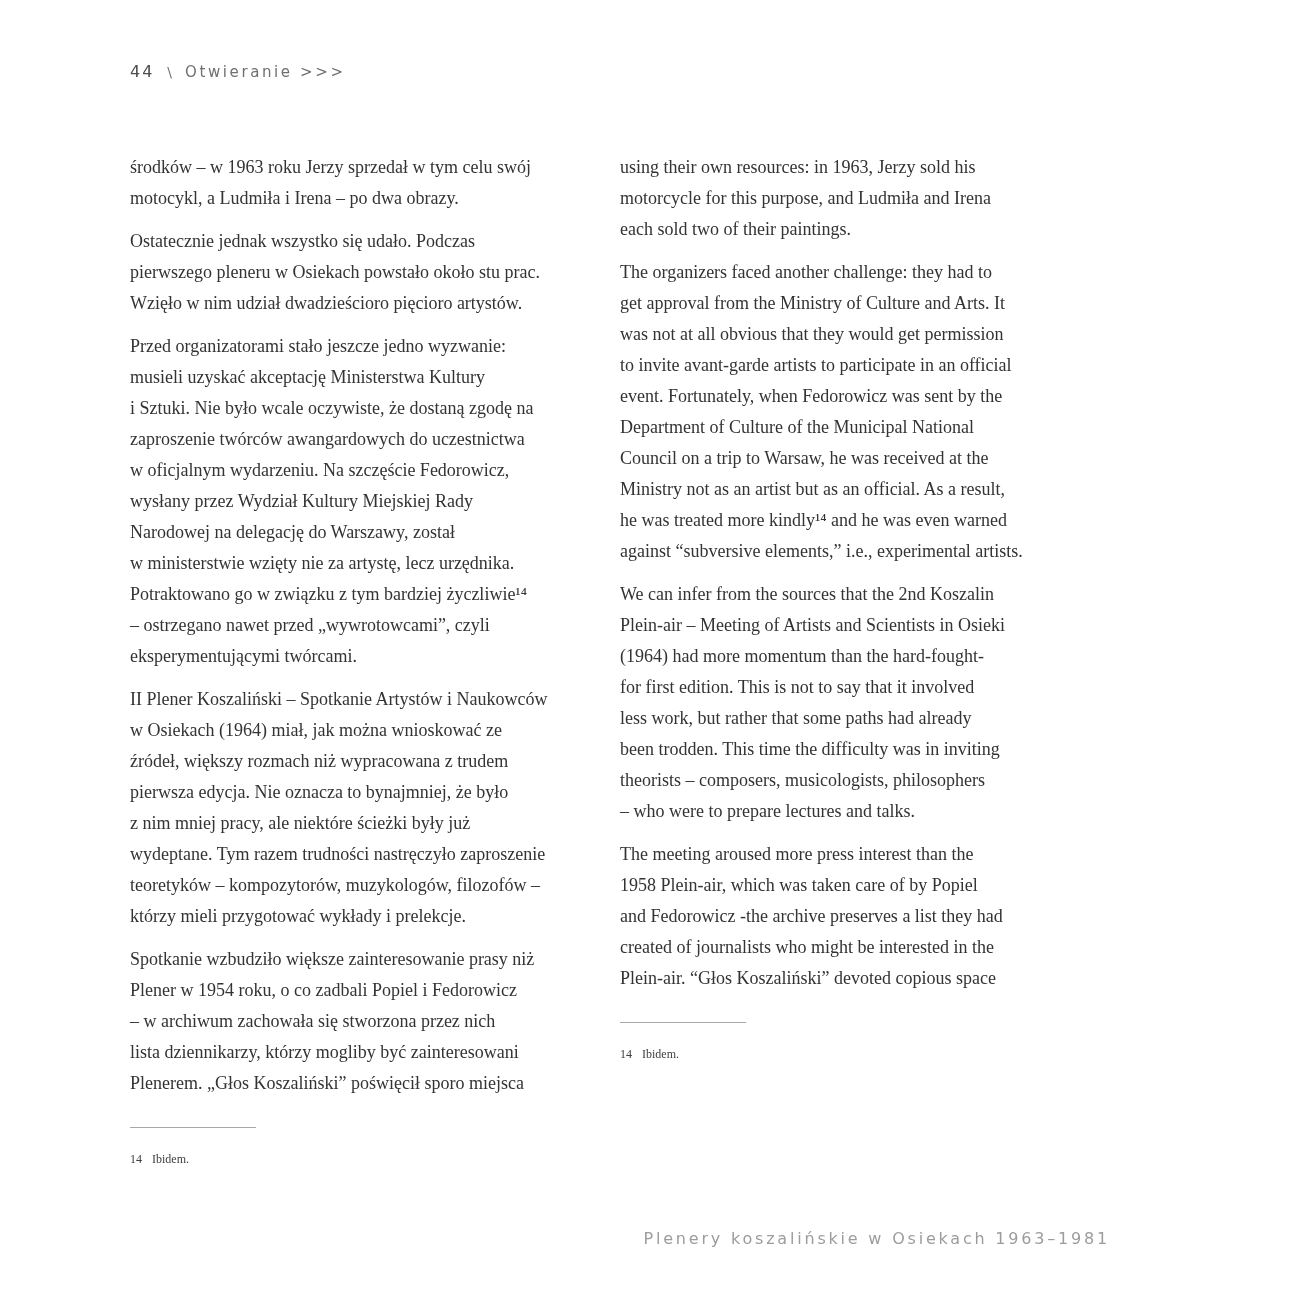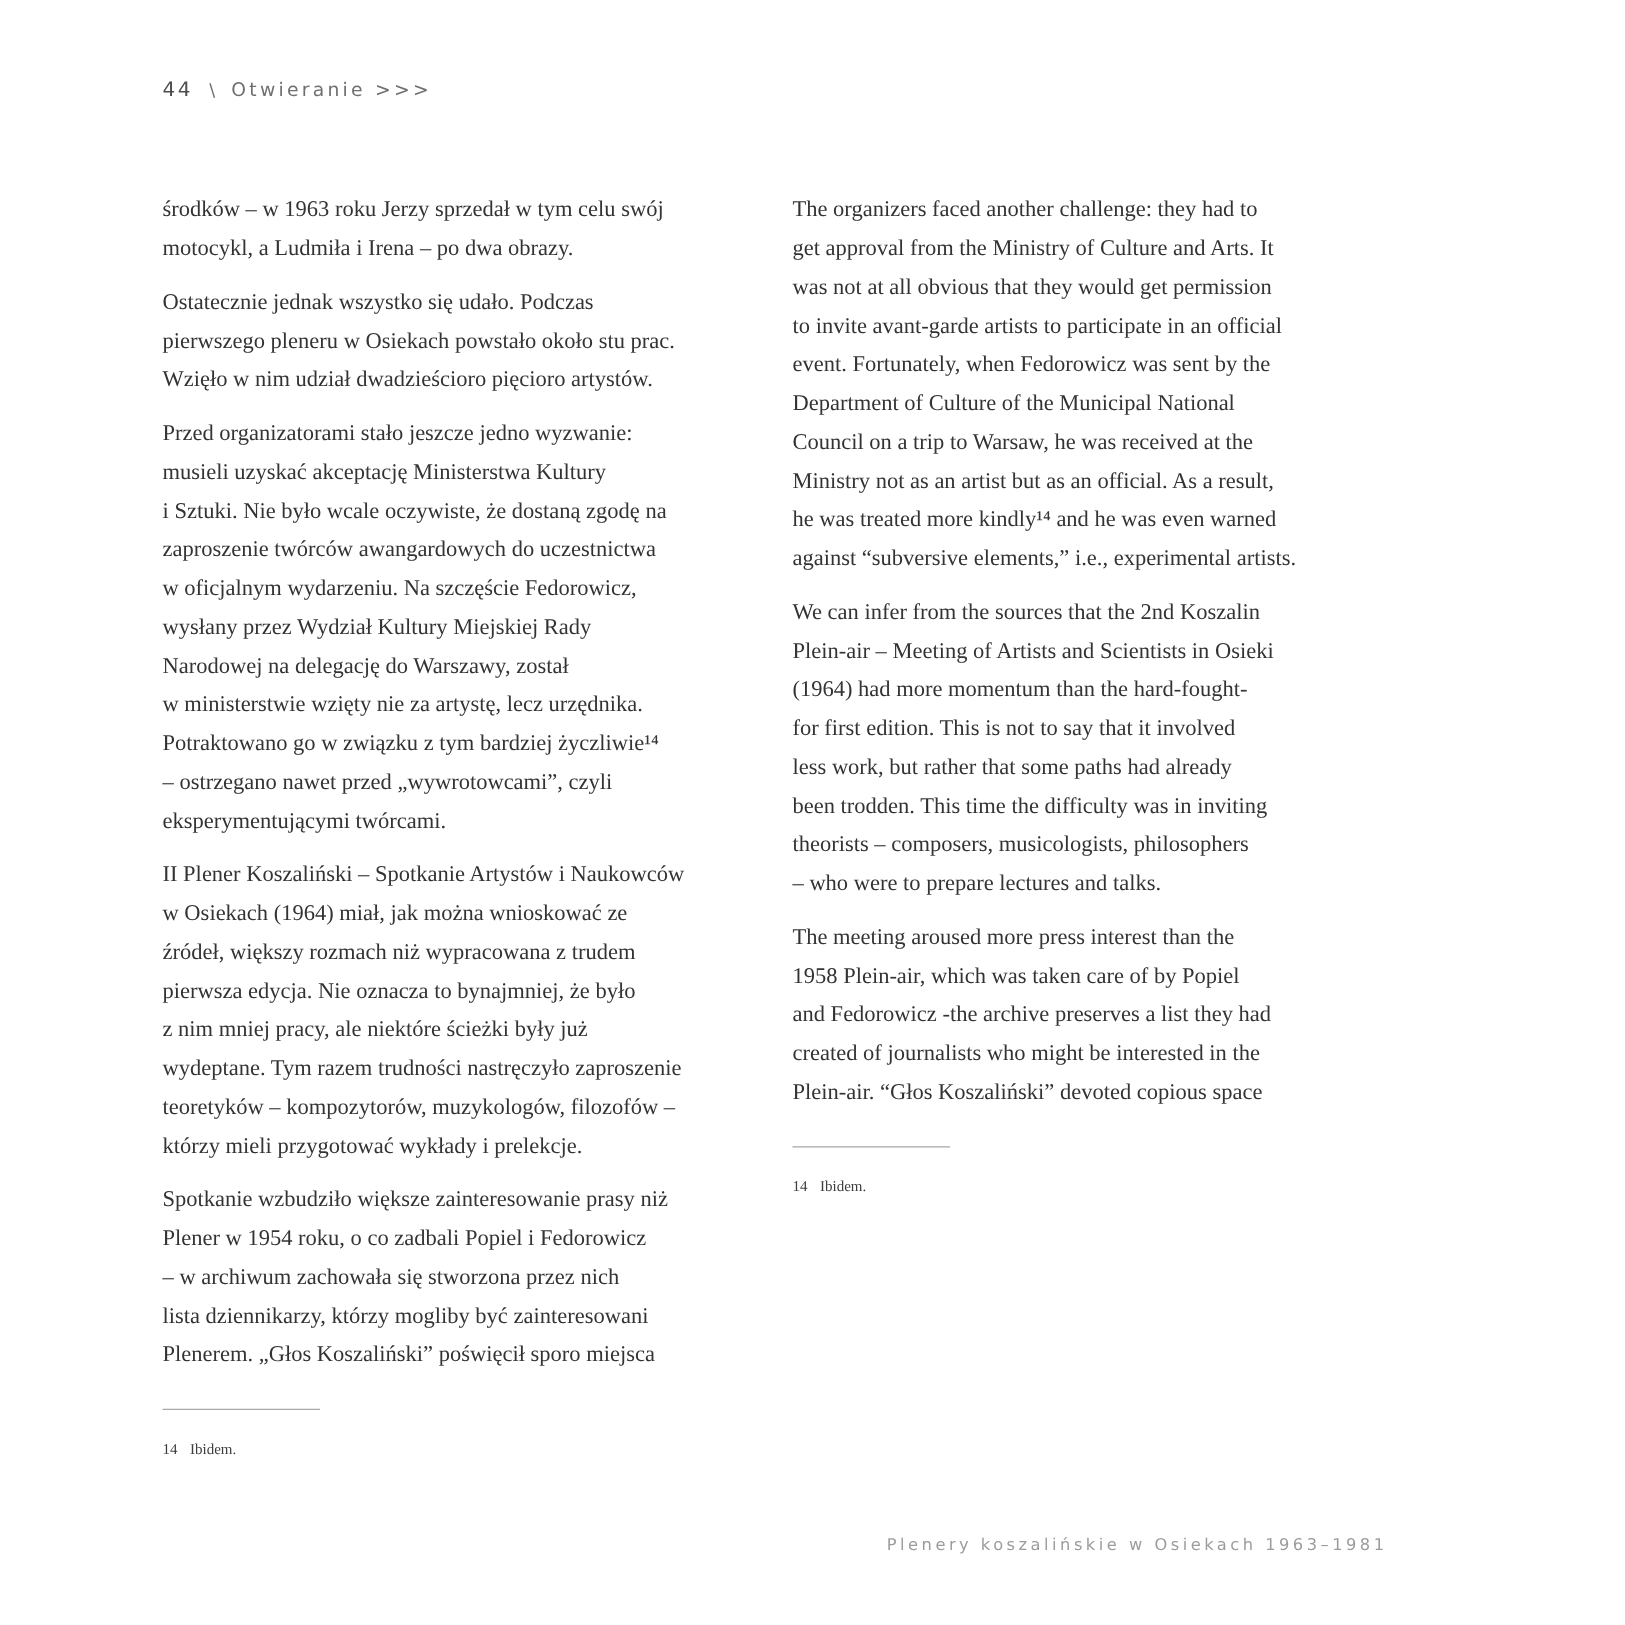--- a/index.html
+++ b/index.html
@@ -41,21 +41,20 @@
     color: #6f6f6f;
     letter-spacing: 2.6px;
   }
 
   
   .columns {
     position: absolute;
     left: 130px;
     top: 152px;
     display: flex;
-    gap: 14px;
   }
   .col { width: 490px; }
   .para {
     margin: 0 0 12px 0;
     font-size: 18px;
     line-height: 31px;
     color: #333333;
     white-space: pre-line;
   }
 
@@ -73,21 +72,21 @@
     line-height: 20px;
   }
   .fn-num { margin-right: 10px; }
 
   
   .page-footer {
     position: absolute;
     top: 1229px;
     right: 190px;
     font-family: "DejaVu Sans", "Liberation Sans", sans-serif;
-    font-size: 13px;
+    font-size: 16px;
     letter-spacing: 2.8px;
     color: #9c9c9c;
   }
 </style>
 </head>
 <body>
 
 <div class="page">
 
   <header class="page-header">
@@ -133,20 +132,23 @@
       <div class="footnote">
         <div class="fn-rule"></div>
         <div class="fn-text">
           <span class="fn-num">14</span><span>Ibidem.</span>
         </div>
       </div>
     </section>
 
     <section class="col">
       <div class="paras">
+          <p class="para">using their own resources: in 1963, Jerzy sold his
+motorcycle for this purpose, and Ludmiła and Irena
+each sold two of their paintings.</p>
           <p class="para">The organizers faced another challenge: they had to
 get approval from the Ministry of Culture and Arts. It
 was not at all obvious that they would get permission
 to invite avant-garde artists to participate in an official
 event. Fortunately, when Fedorowicz was sent by the
 Department of Culture of the Municipal National
 Council on a trip to Warsaw, he was received at the
 Ministry not as an artist but as an official. As a result,
 he was treated more kindly¹⁴ and he was even warned
 against “subversive elements,” i.e., experimental artists.</p>

